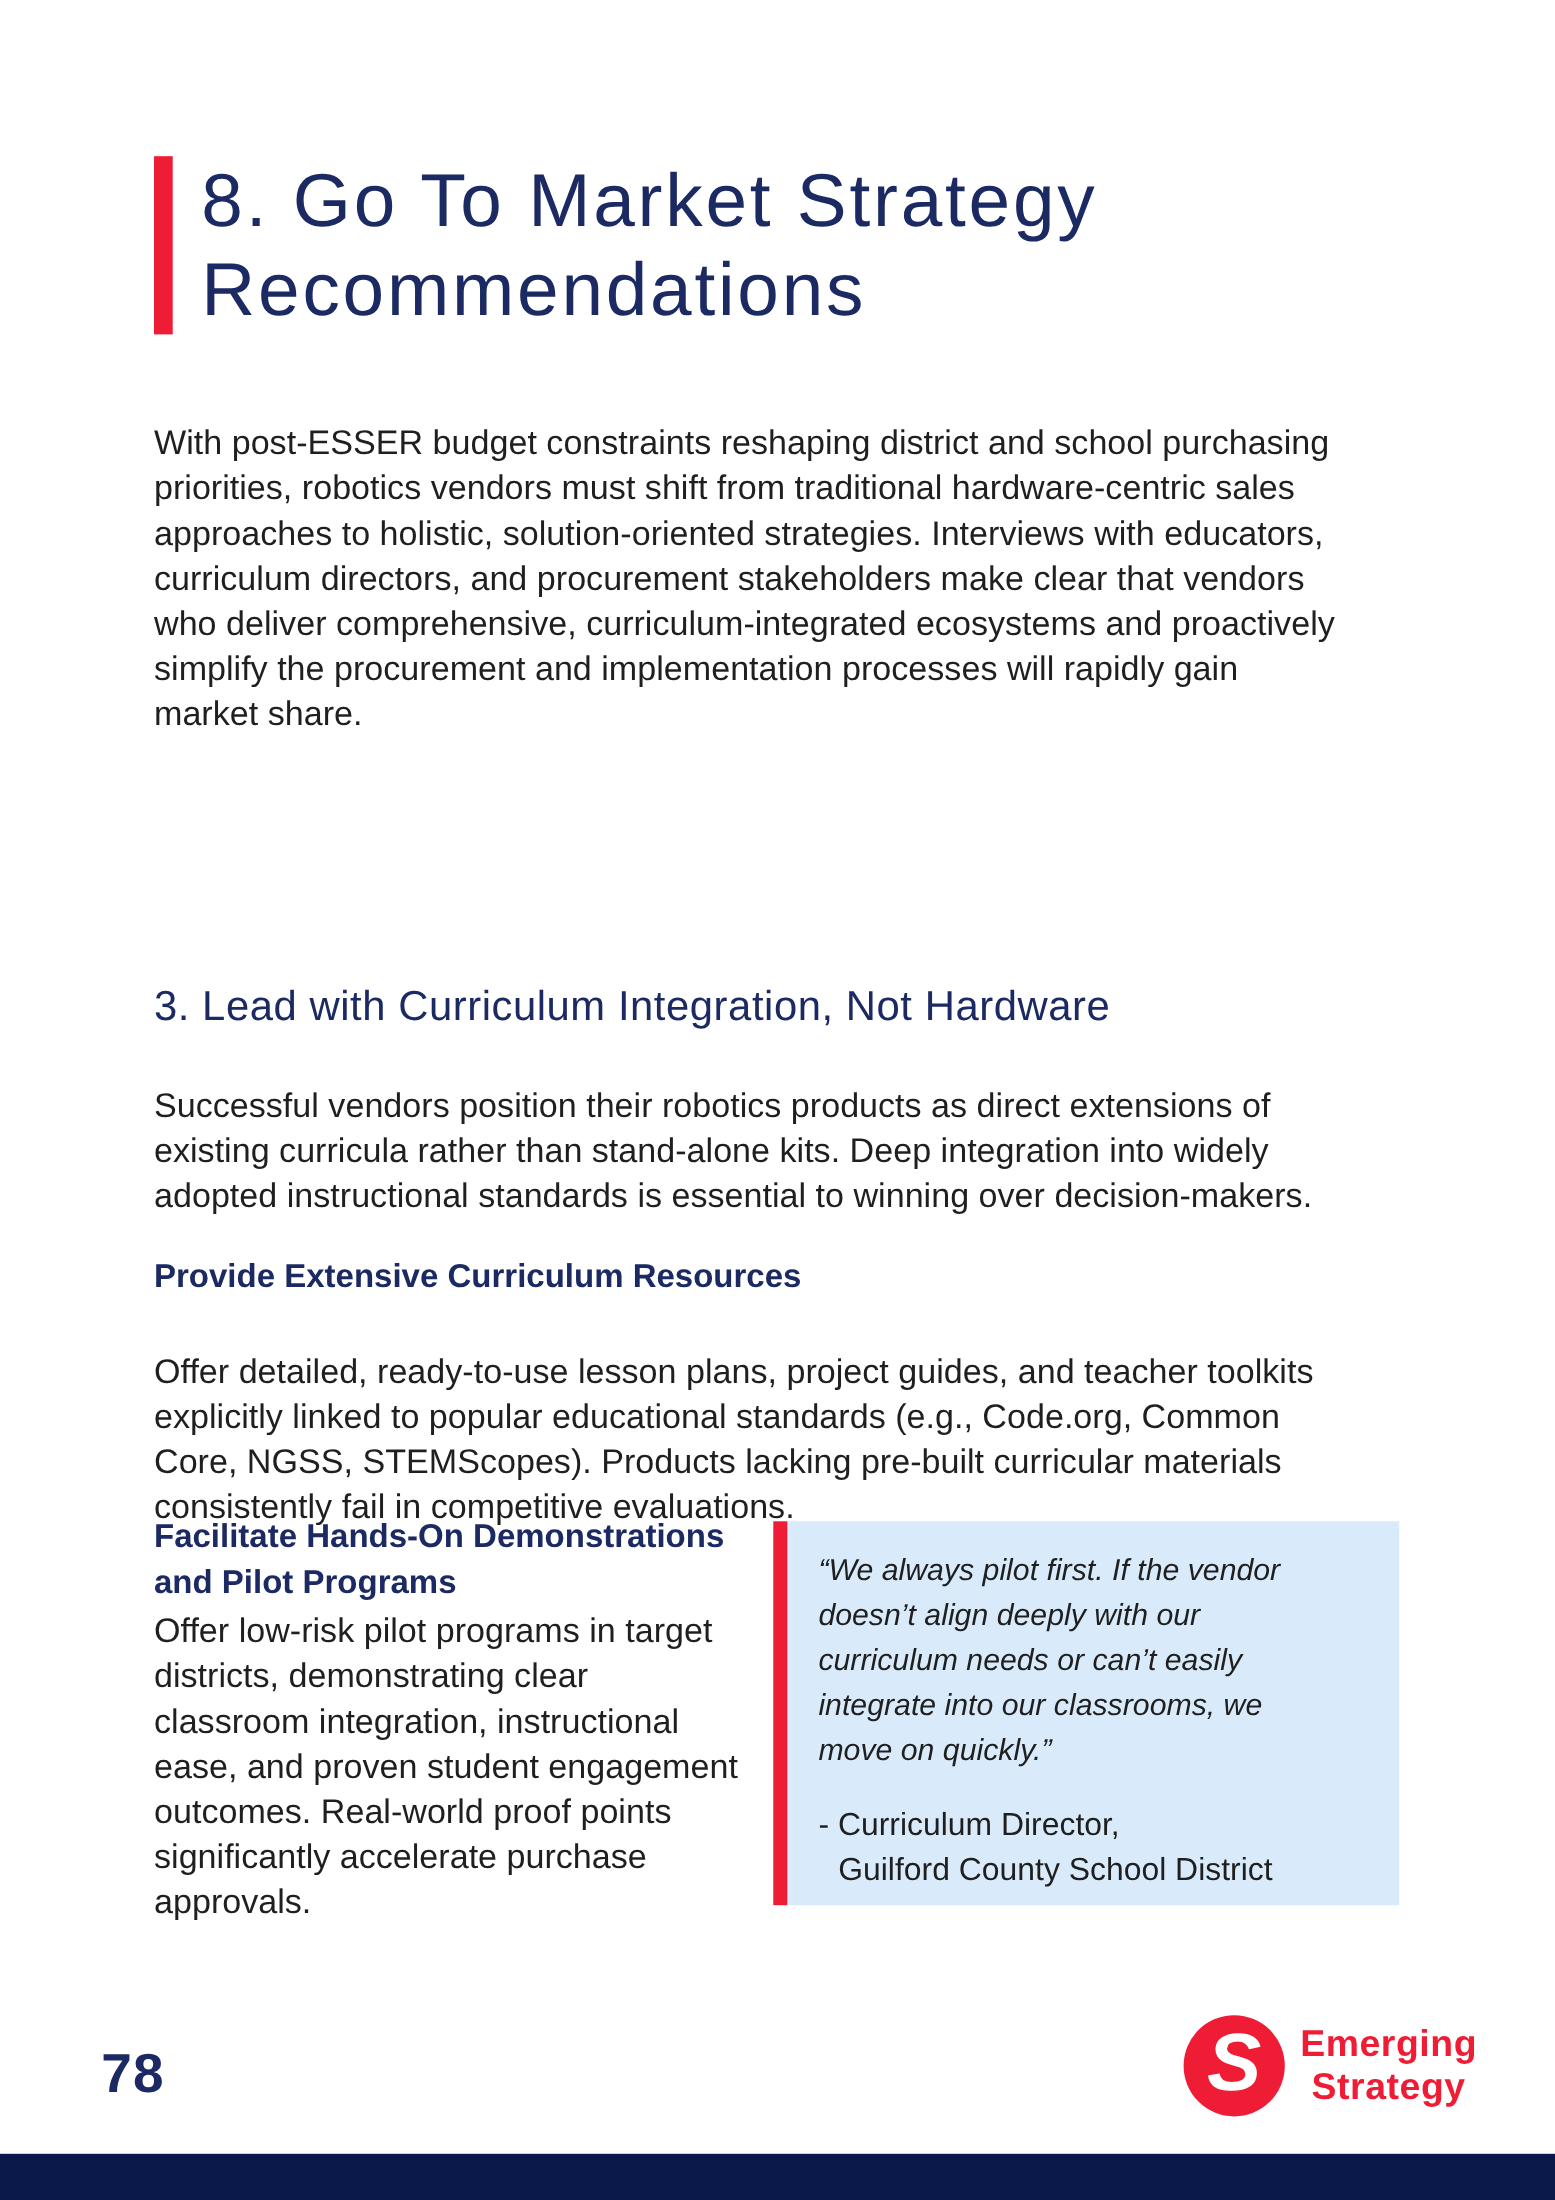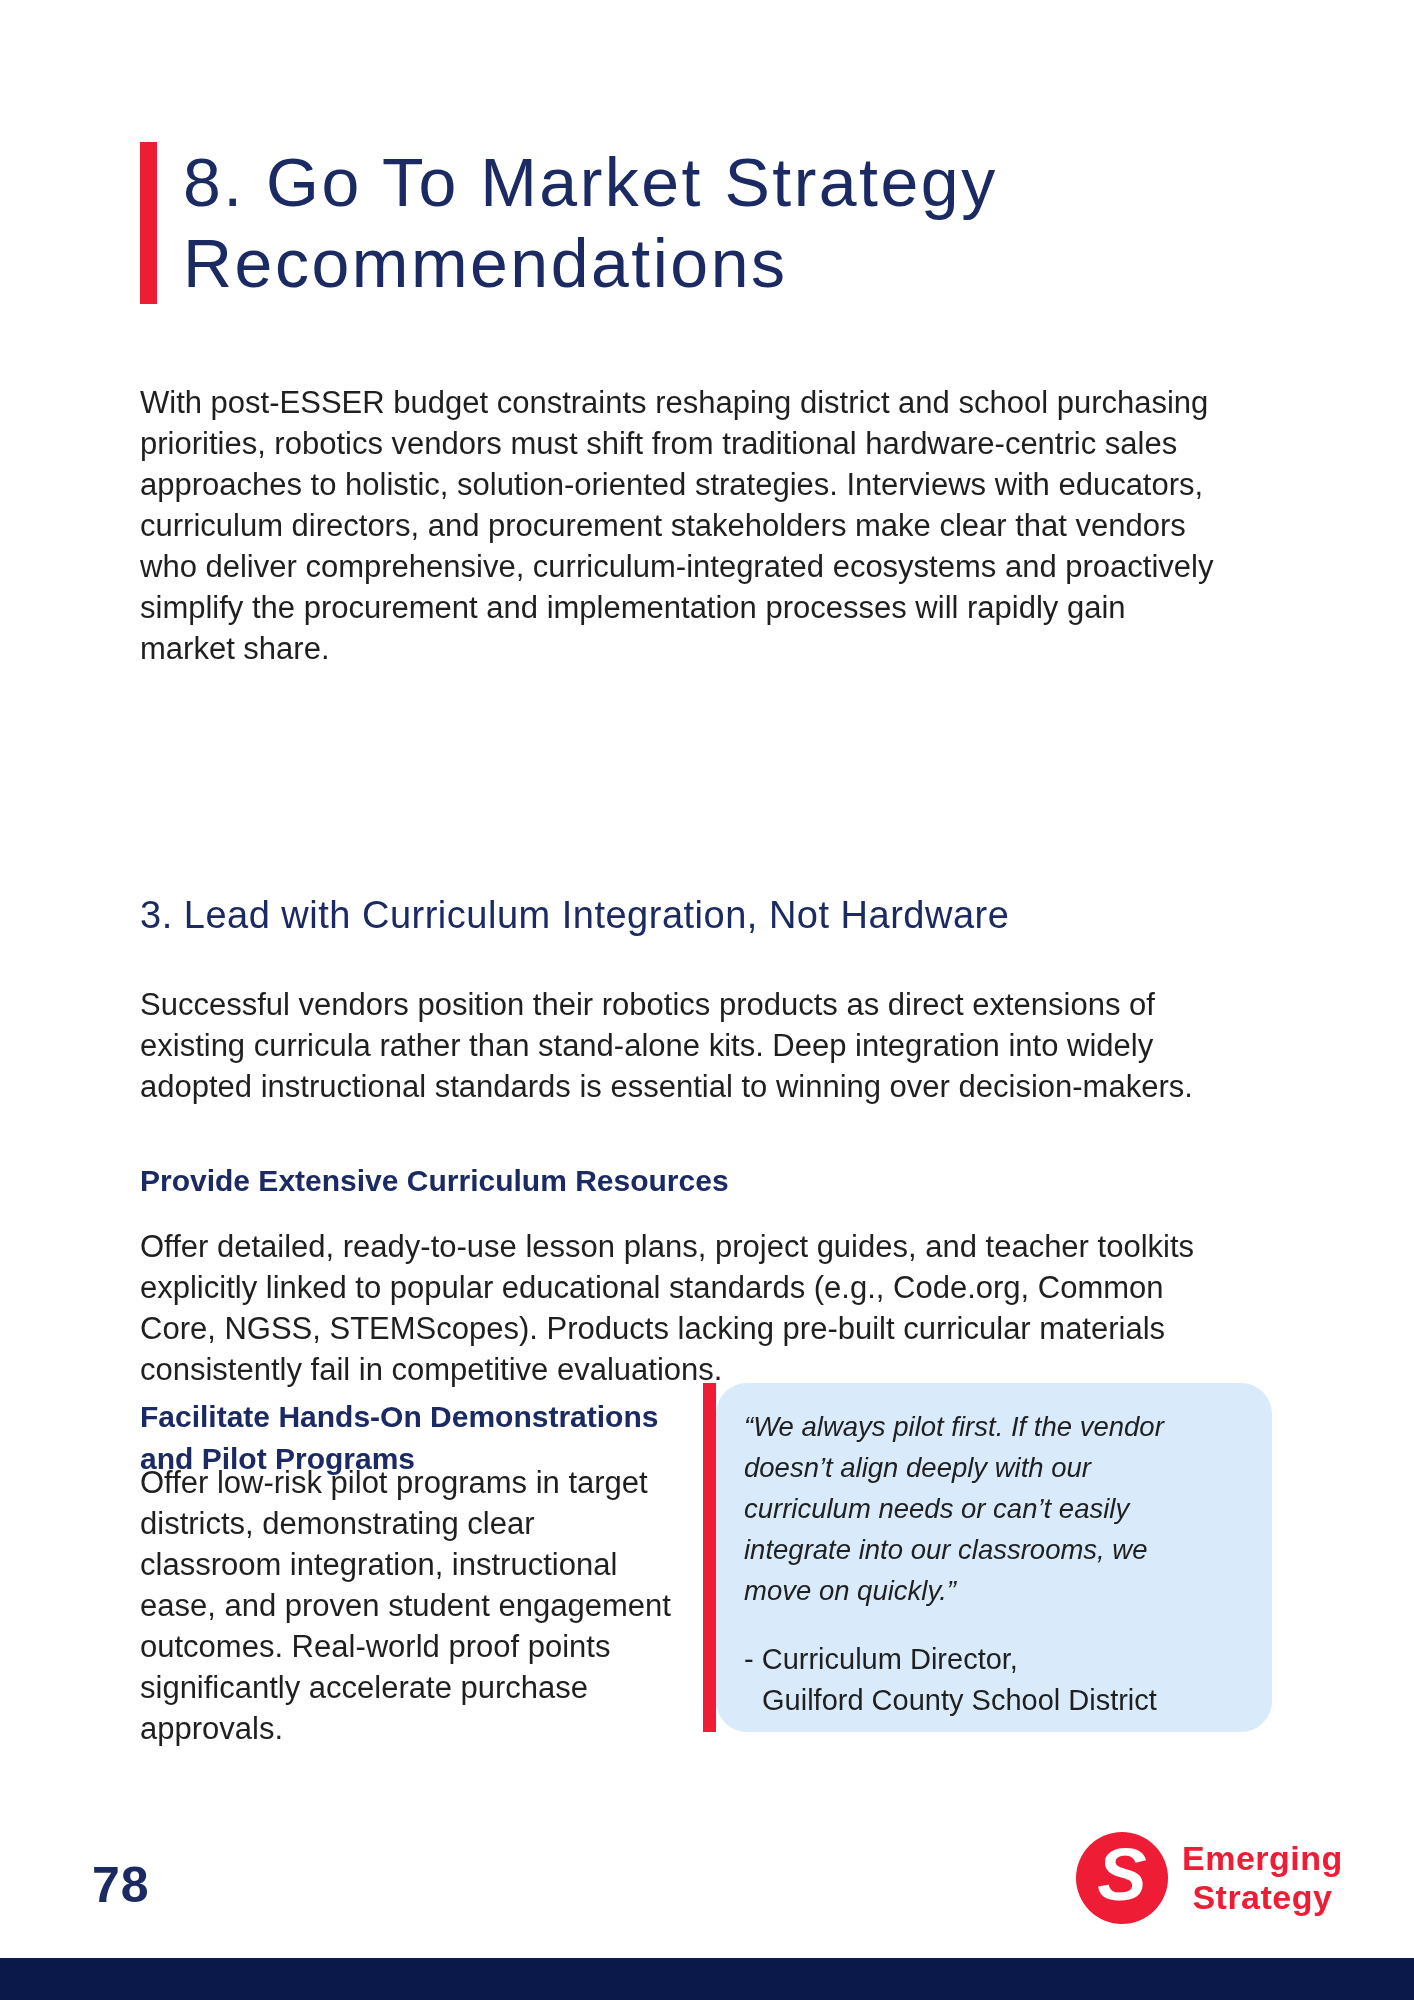--- a/index.html
+++ b/index.html
@@ -33,36 +33,35 @@
   .body-text{font-size:31px;line-height:41px;color:var(--body_ink);}
   .intro-1{position:absolute;left:140px;top:382px;width:1140px;}
   .intro-2{position:absolute;left:140px;top:696px;width:1140px;}
   .section-heading{
     position:absolute;left:140px;top:891px;width:1140px;
     font-size:38px;line-height:48px;font-weight:400;
     color:var(--navy);letter-spacing:0.5px;
   }
   .lead-para{position:absolute;left:140px;top:984px;width:1140px;}
   .subhead{
-    font-size:30px;line-height:42px;font-weight:700;color:var(--navy);margin-top:20px;
+    font-size:30px;line-height:42px;font-weight:700;color:var(--navy);
   }
   .sub1-heading{position:absolute;left:140px;top:1140px;width:1140px;}
   .sub1-body{position:absolute;left:140px;top:1226px;width:1140px;}
   
   .sub2-heading{position:absolute;left:140px;top:1376px;width:560px;}
   .sub2-body{position:absolute;left:140px;top:1462px;width:552px;}
   .quote-wrap{
     position:absolute;left:703px;top:1383px;width:569px;height:349px;
     display:flex;
   }
   .quote-bar{flex:0 0 13px;background:var(--accent_red);}
   .quote-box{
     flex:1;background:var(--quote_bg);
     padding:23px 16px 10px 28px;
-    border-radius:31px;
   }
   .quote-text{
     font-size:27.5px;line-height:41px;font-style:italic;color:var(--body_ink);
     white-space:pre-line;
   }
   .quote-attr{margin-top:28px;font-size:29px;line-height:41px;color:var(--body_ink);}
   .quote-attr .attr-line2{padding-left:18px;}
   
   .page-number{
     position:absolute;left:92px;top:1856px;

